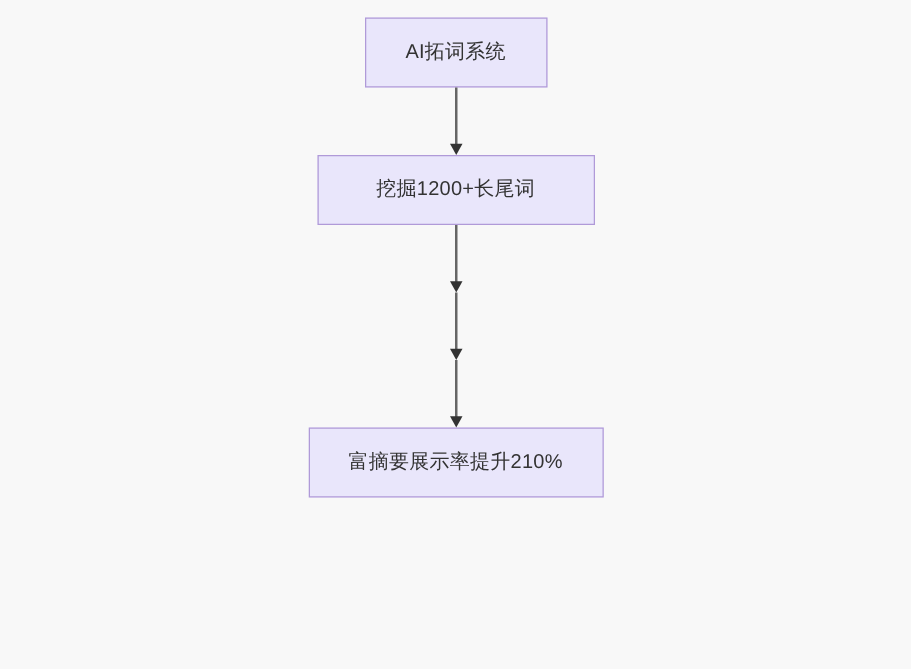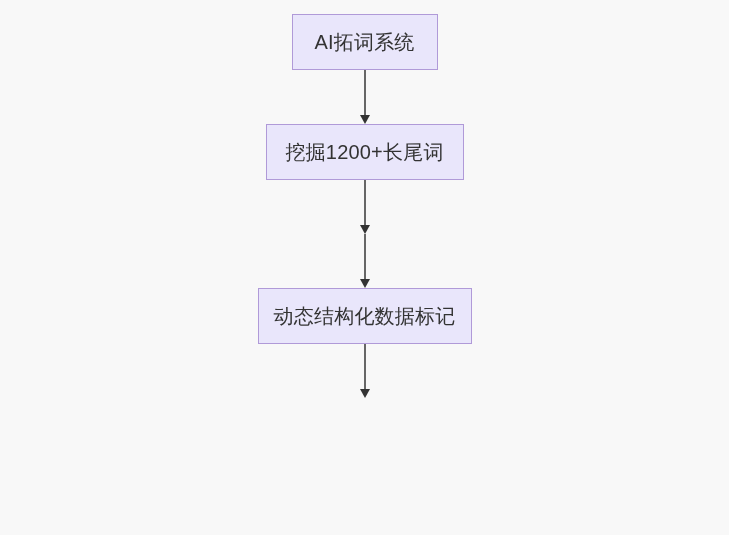--- a/index.html
+++ b/index.html
@@ -35,21 +35,21 @@
     height: 56px;
     background: #e9e6fb;
     border: 1.6px solid #b09ad8;
     display: flex;
     align-items: center;
     justify-content: center;
     padding: 0 22px;
     flex: 0 0 auto;
   }
   .node-label {
-    font-size: 20px;
+    font-size: 16px;
     line-height: 1;
     color: #333333;
     white-space: nowrap;
     letter-spacing: 0.2px;
   }
   .connector {
     position: relative;
     width: 18px;
     height: 54px;
     flex: 0 0 auto;
@@ -69,21 +69,21 @@
     bottom: 0;
     transform: translateX(-50%);
     width: 0;
     height: 0;
     border-left: 5.5px solid transparent;
     border-right: 5.5px solid transparent;
     border-top: 9px solid #333333;
   }
   
   .node.n0 { width: 146px; }
-  .node.n1 { width: 198px; }
+  .node.n1 { width: 222px; }
   .node.n2 { width: 222px; }
   .node.n3 { width: 214px; }
   .node.n4 { width: 236px; }
 </style>
 </head>
 <body>
 
 <div id="flowchart">
   <div class="flow-column">
 
@@ -104,24 +104,24 @@
       <div class="shaft"></div>
       <div class="head"></div>
     </div>
 
 
     <div class="connector">
       <div class="shaft"></div>
       <div class="head"></div>
     </div>
 
-    <div class="node n3">
-      <span class="node-label">动态结构化数据标记</span>
-    </div>
 
     <div class="connector">
       <div class="shaft"></div>
       <div class="head"></div>
     </div>
 
+    <div class="node n4">
+      <span class="node-label">富摘要展示率提升210%</span>
+    </div>
 
   </div>
 </div>
 
 </body></html>

